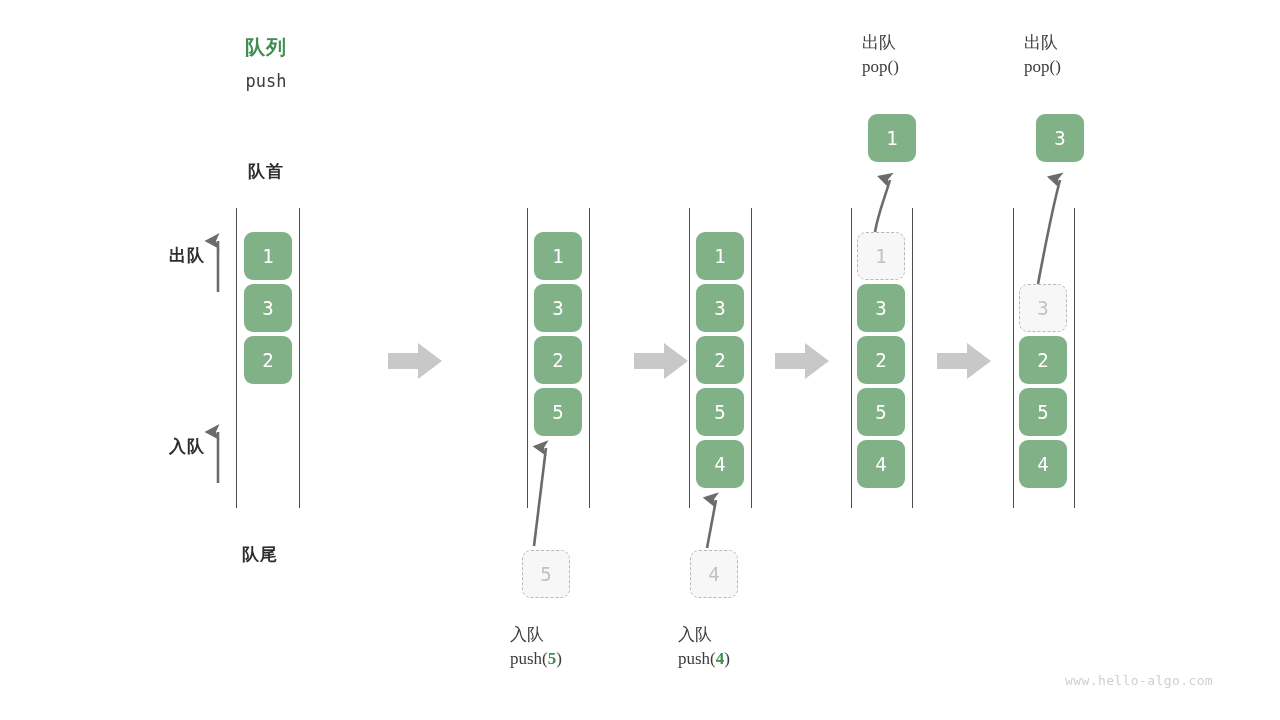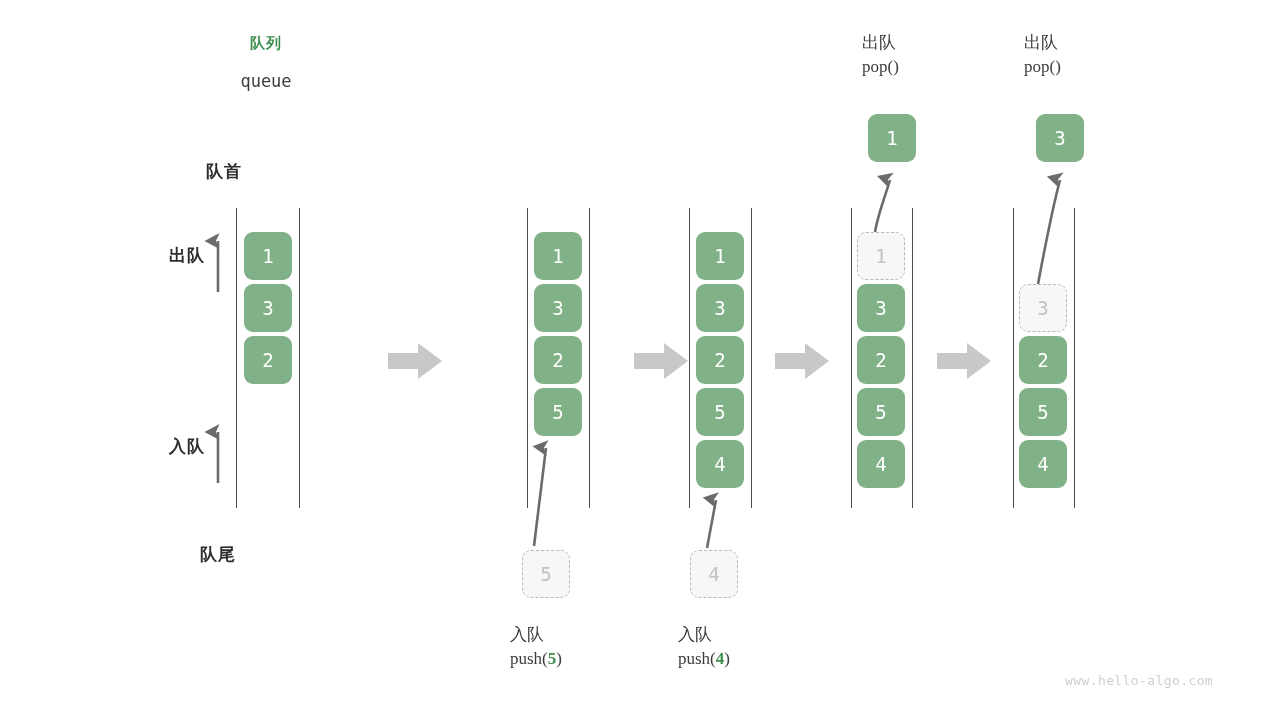--- a/index.html
+++ b/index.html
@@ -18,37 +18,37 @@
   #stage {
     position: absolute;
     left: 0; top: 0;
     width: 1280px;
     height: 720px;
   }
   .abs { position: absolute; }
 
   
   .title-cn {
-    font-size: 15px;
+    font-size: 20px;
     font-weight: bold;
     color: #3f8d4f;
     text-align: center;
     letter-spacing: 1px;
   }
   .title-en {
     font-family: "DejaVu Sans Mono", "Liberation Mono", monospace;
     font-size: 17px;
     color: #3c3c3c;
     text-align: center;
   }
   .end-label {
     font-size: 17px;
     font-weight: bold;
     color: #2e2e2e;
-    text-align: left;
+    text-align: center;
     letter-spacing: 1px;
   }
   .side-label {
     font-size: 17px;
     font-weight: bold;
     color: #2e2e2e;
     text-align: right;
     letter-spacing: 1px;
   }
 
@@ -107,21 +107,21 @@
   }
 
   svg { overflow: visible; }
 </style>
 </head>
 <body>
 
 <div id="stage">
 
   <div class="abs title-cn" style="left:196px; top:34px; width:140px;">队列</div>
-  <div class="abs title-en" style="left:196px; top:71px; width:140px;">queue</div>
+  <div class="abs title-en" style="left:196px; top:71px; width:140px;">push</div>
 
   <div class="abs end-label" style="left:206px; top:160px; width:120px;">队首</div>
   <div class="abs end-label" style="left:200px; top:543px; width:120px;">队尾</div>
 
   <div class="abs side-label" style="left:125px; top:244px; width:80px;">出队</div>
   <svg class="abs" style="left:208px; top:232px;" width="22" height="62">
     <defs>
       <marker id="mk-up-gray" markerWidth="7" markerHeight="7" refX="3.2" refY="5.6" orient="auto" markerUnits="strokeWidth">
         <path d="M3.2,0.4 L6.3,6.2 L3.2,4.8 L0.1,6.2 Z" fill="#6b6b6b"></path>
       </marker>

